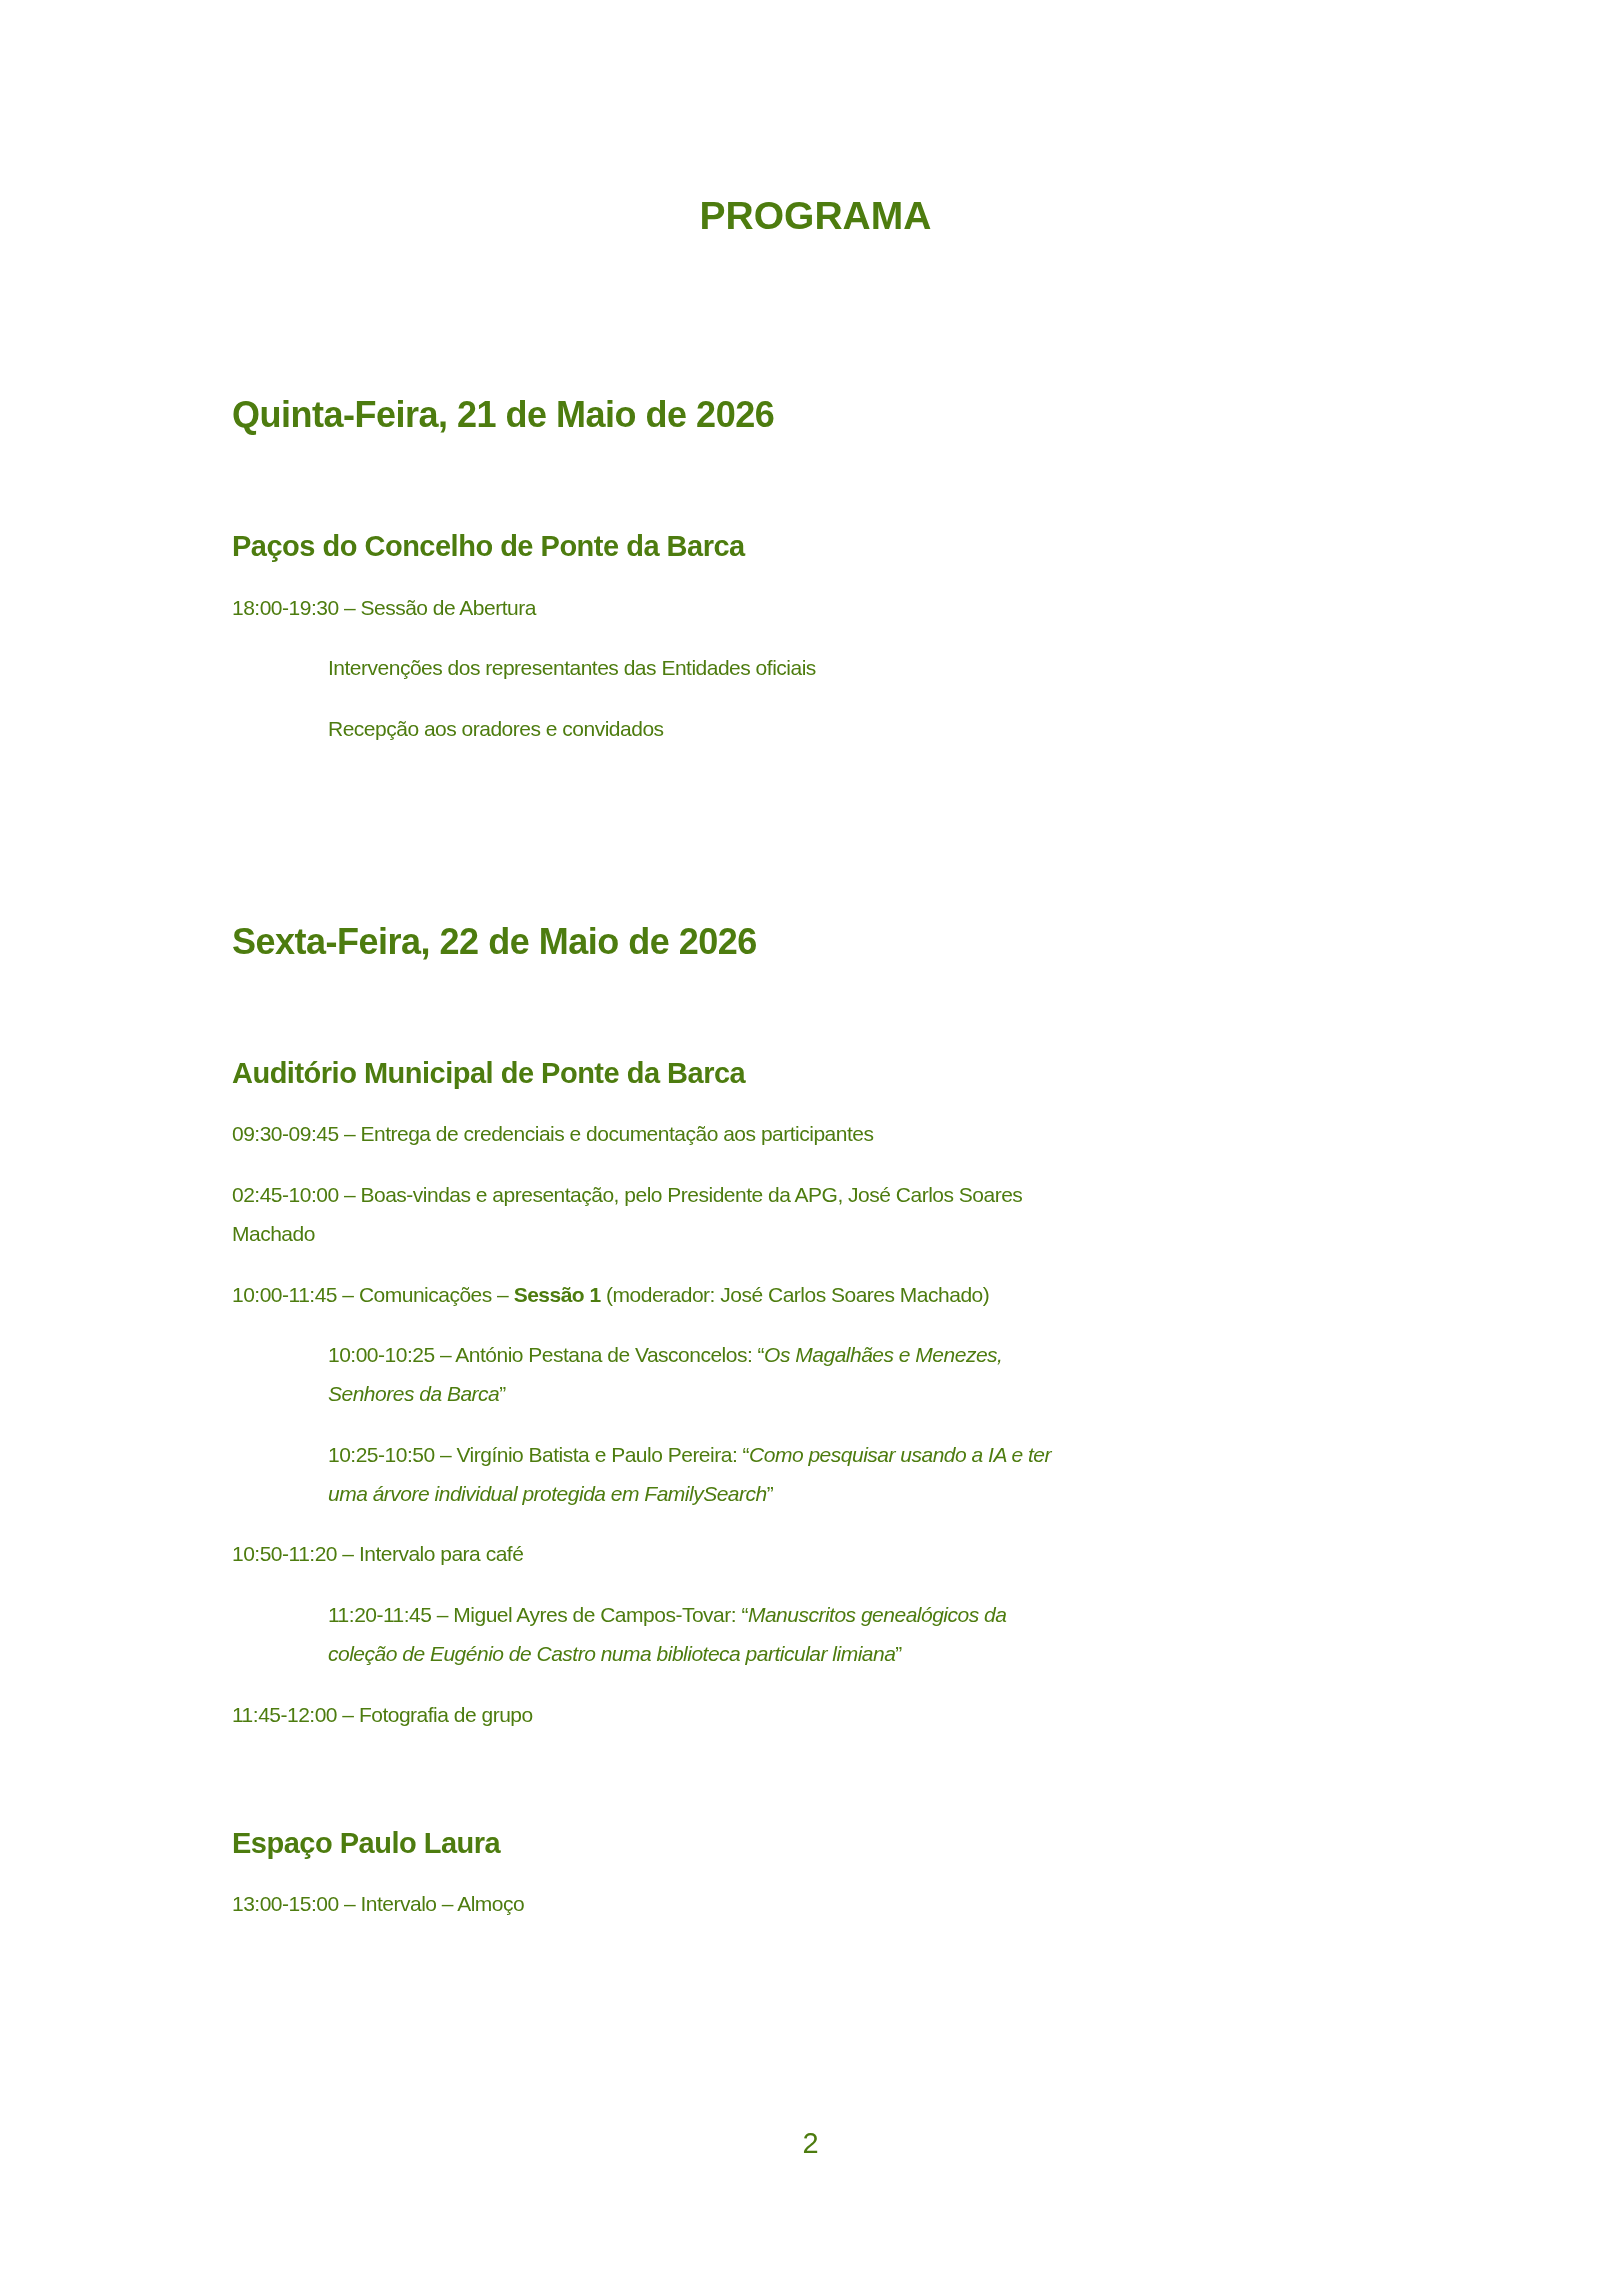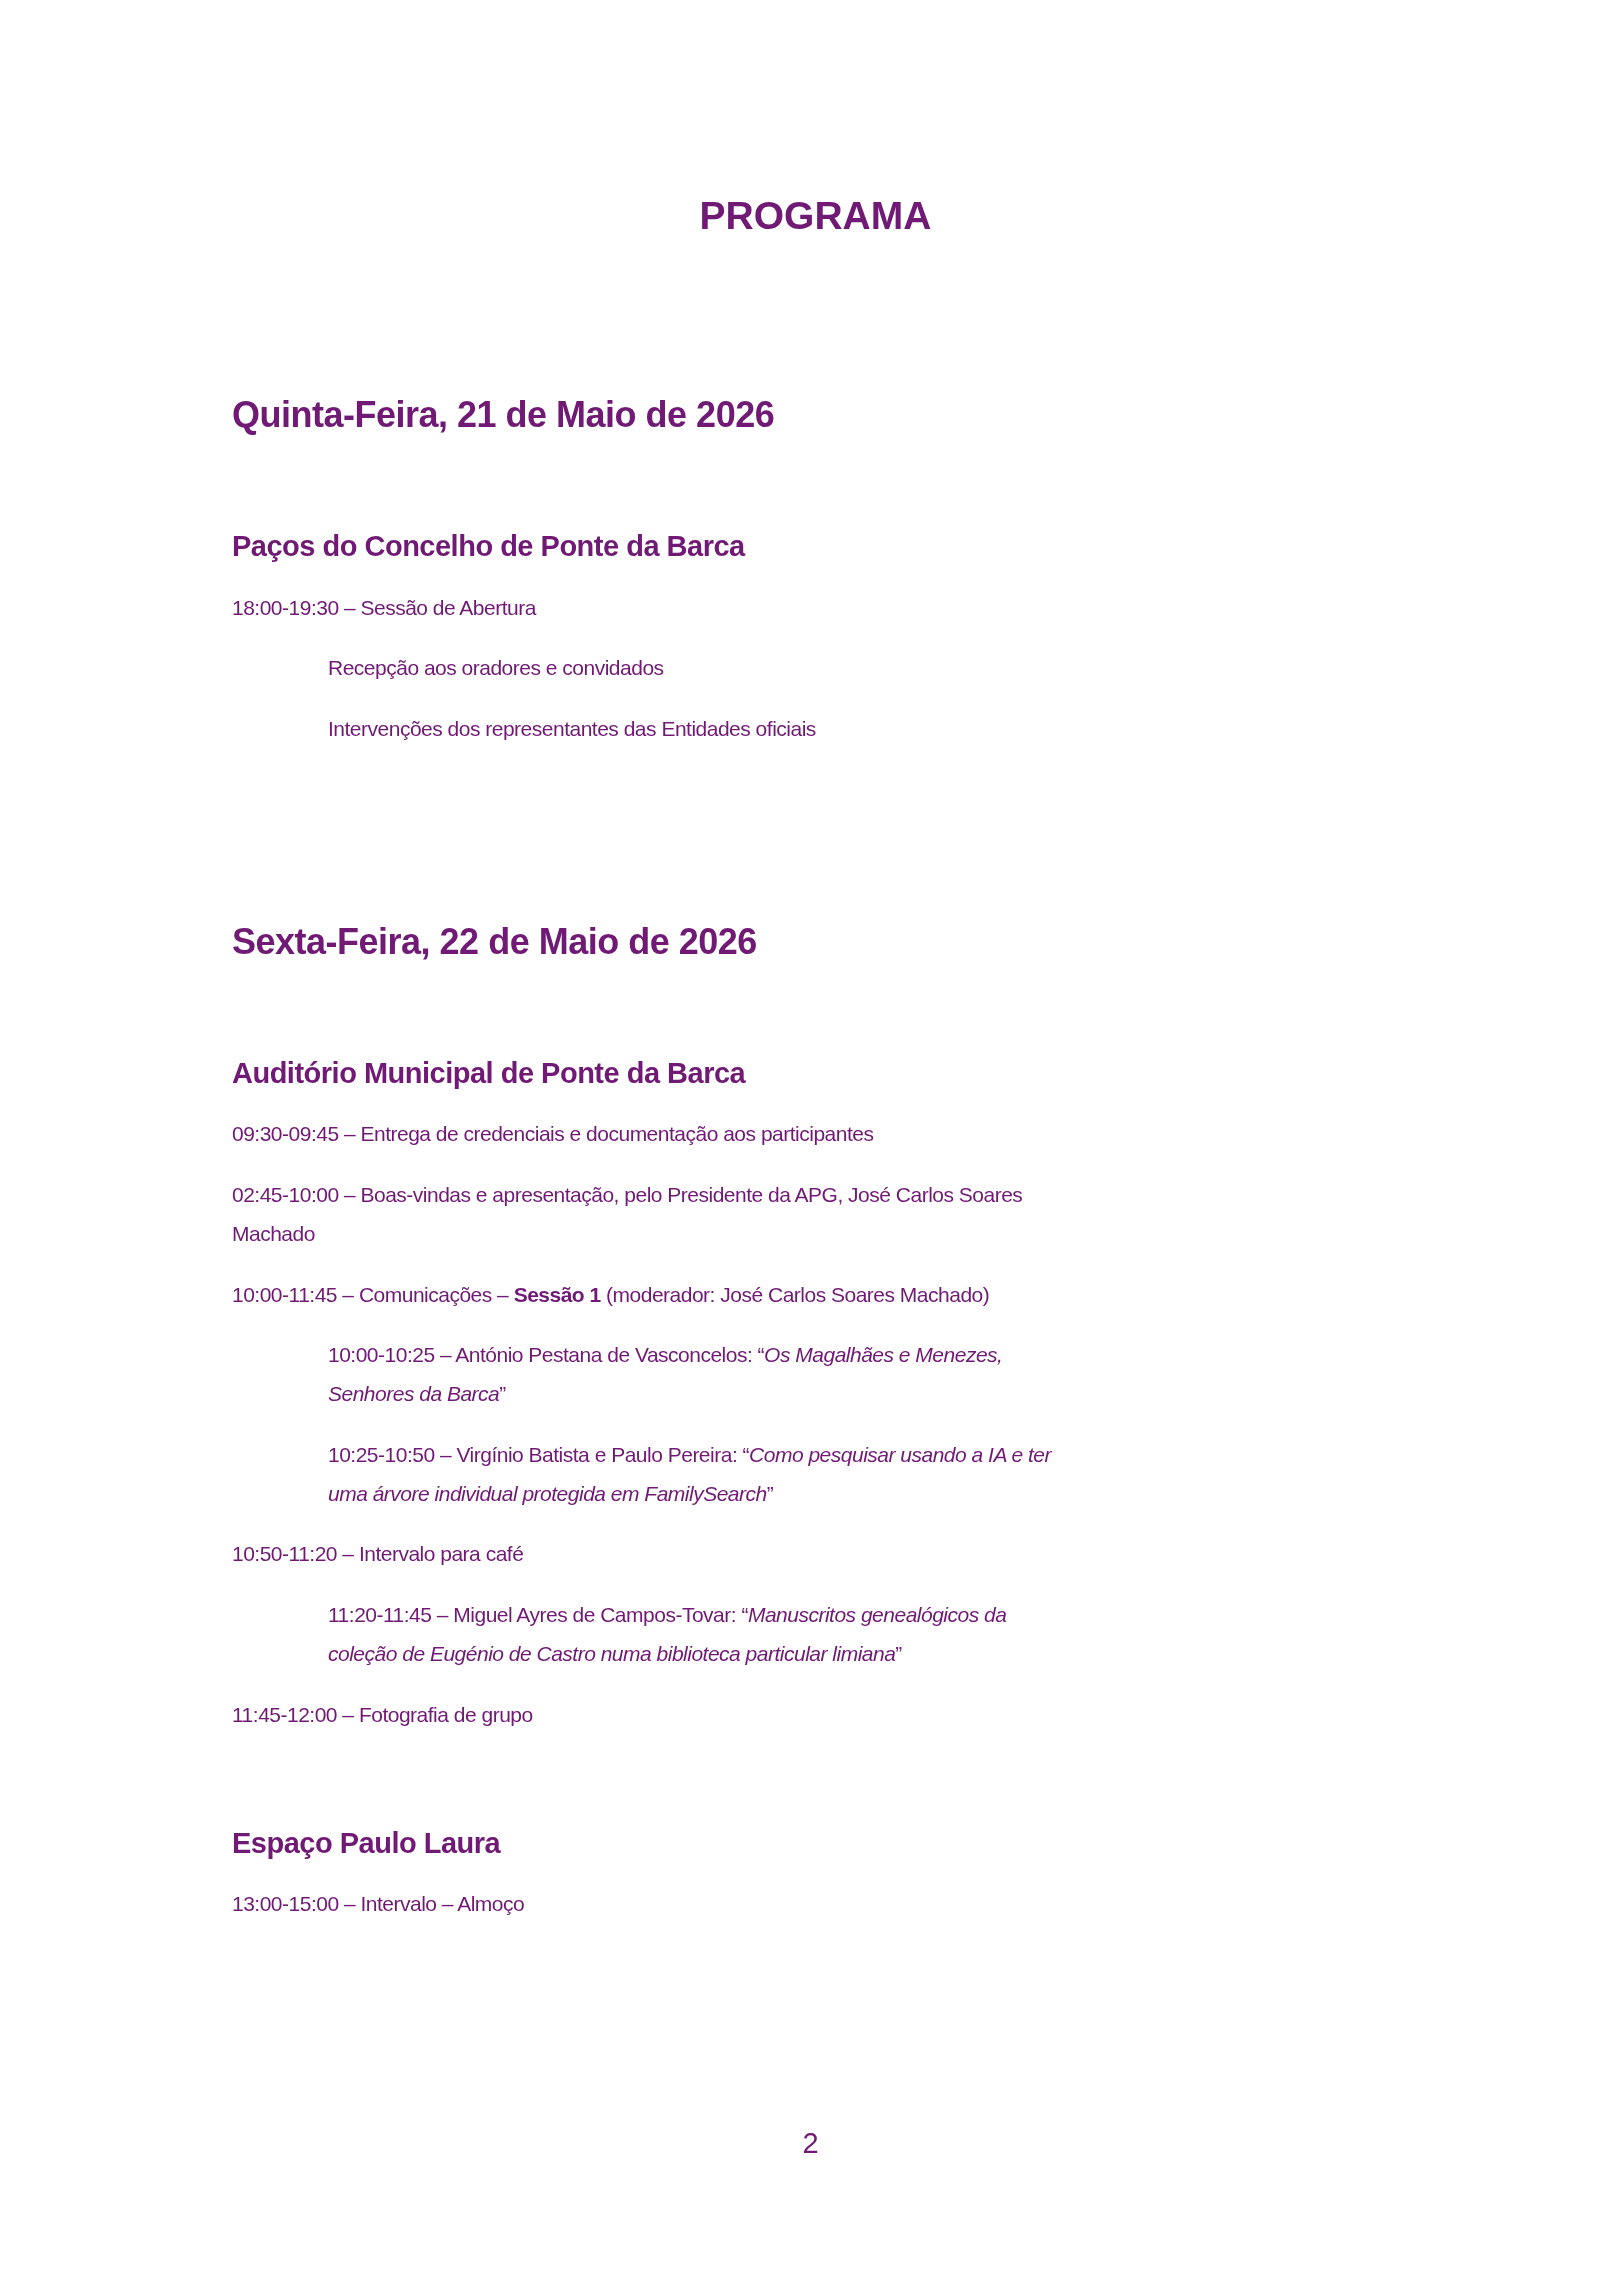--- a/index.html
+++ b/index.html
@@ -5,21 +5,21 @@
   html, body {
     margin: 0;
     padding: 0;
     background: #ffffff;
   }
   .page {
     position: relative;
     width: 1621px;
     height: 2293px;
     background: #ffffff;
-    color: #701a75;
+    color: #4d7c0f;
     font-family: "Liberation Sans", "DejaVu Sans", sans-serif;
     box-sizing: border-box;
     padding: 192px 222px 0 232px;
     overflow: hidden;
   }
   .doc-title {
     font-size: 39px;
     line-height: 47px;
     font-weight: 700;
     text-align: center;
@@ -78,23 +78,23 @@
 
   <h1 class="doc-title">PROGRAMA</h1>
 
   <section>
     <h2 class="day-heading">Quinta-Feira, 21 de Maio de 2026</h2>
 
     <p class="venue">Paços do Concelho de Ponte da Barca</p>
 
     <p class="event"><span>18:00-19:30 – Sessão de Abertura</span></p>
 
+    <p class="event indent"><span>Intervenções dos representantes das Entidades oficiais</span></p>
+
     <p class="event indent"><span>Recepção aos oradores e convidados</span></p>
-
-    <p class="event indent"><span>Intervenções dos representantes das Entidades oficiais</span></p>
   </section>
 
   <section>
     <h2 class="day-heading second">Sexta-Feira, 22 de Maio de 2026</h2>
 
     <p class="venue">Auditório Municipal de Ponte da Barca</p>
 
     <p class="event"><span>09:30-09:45 – Entrega de credenciais e documentação aos participantes</span></p>
 
     <p class="event"><span>02:45-10:00 – Boas-vindas e apresentação, pelo Presidente da APG, José Carlos Soares</span><br><span>Machado</span></p>

